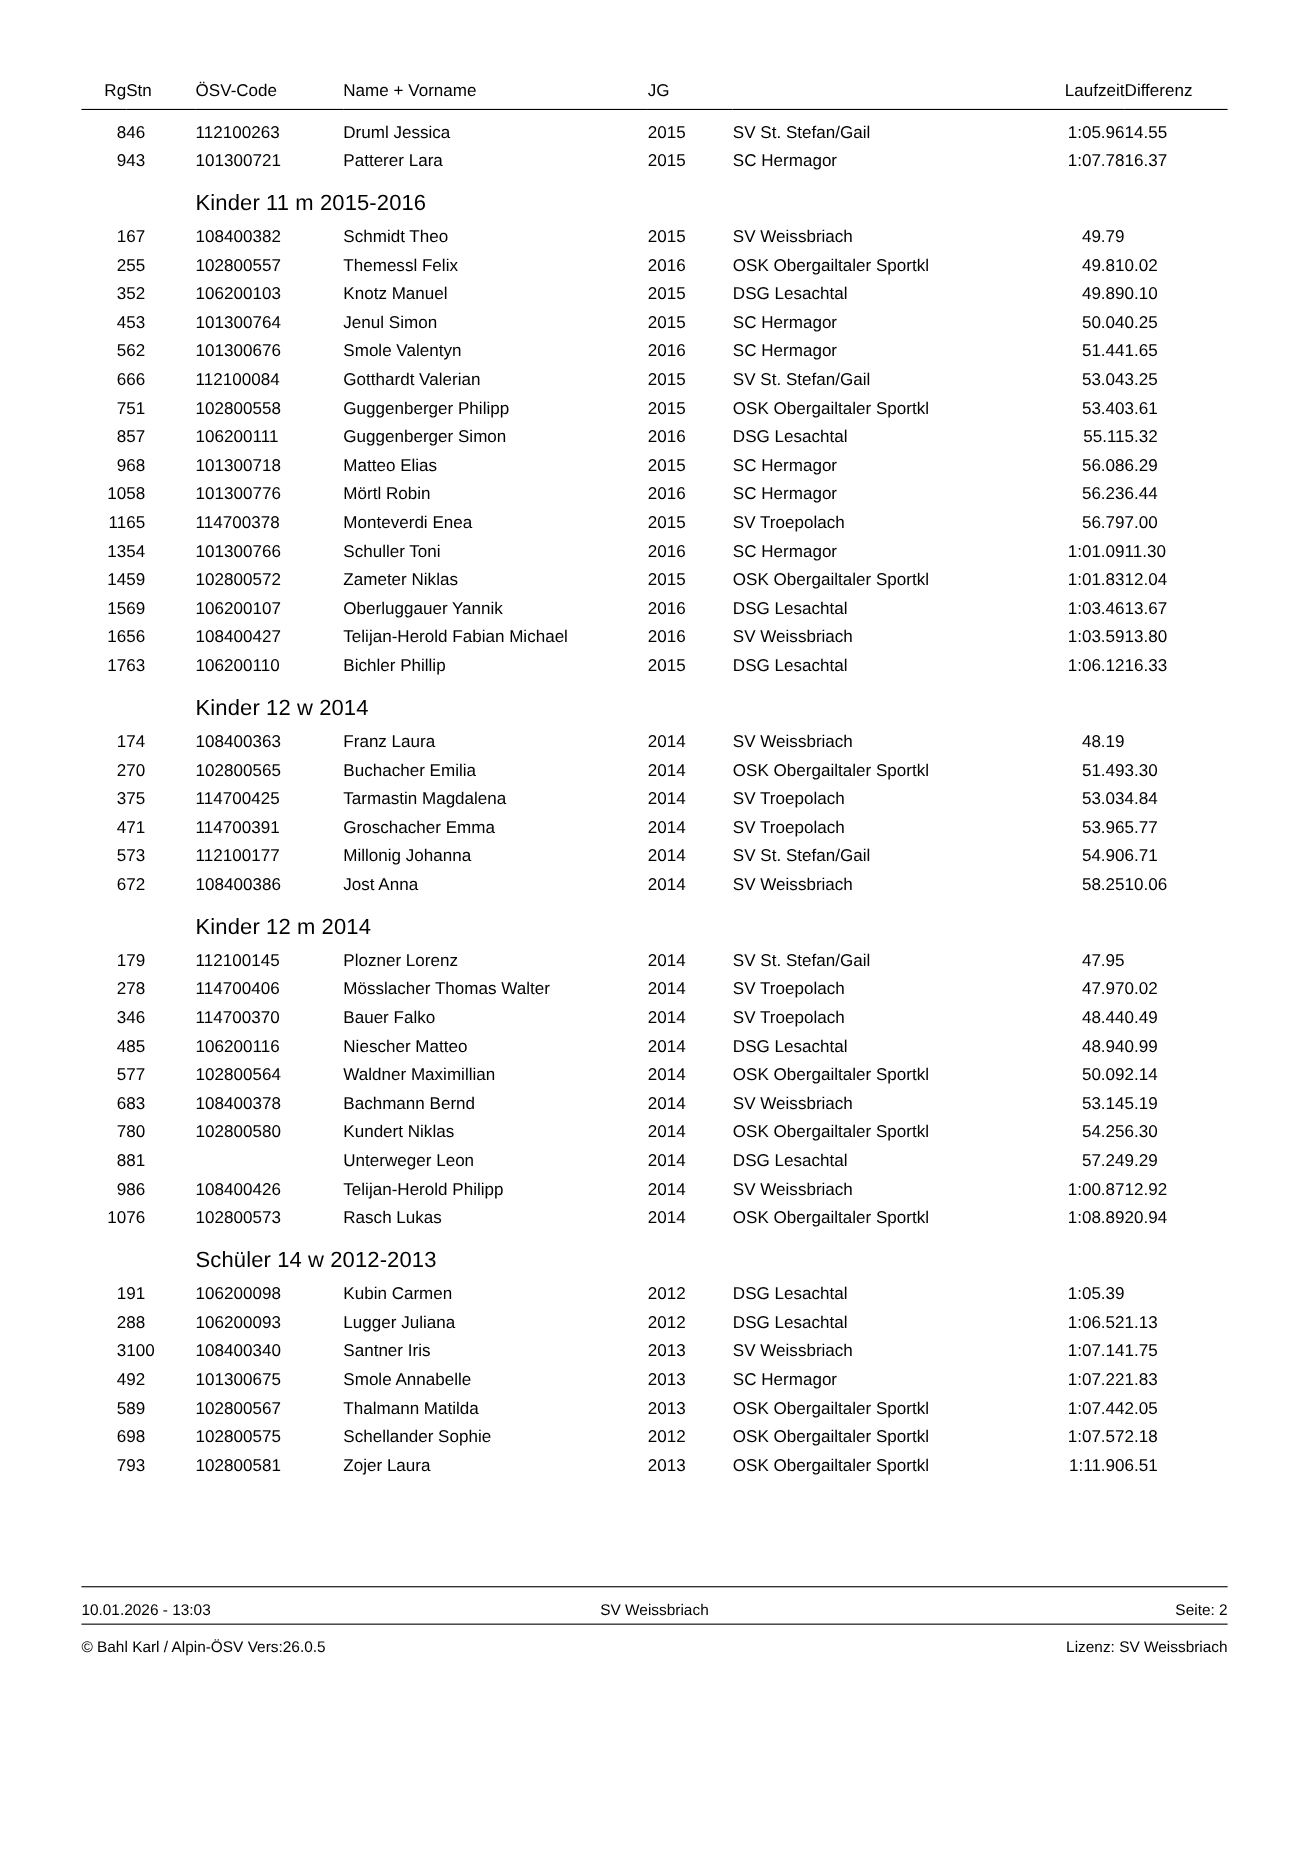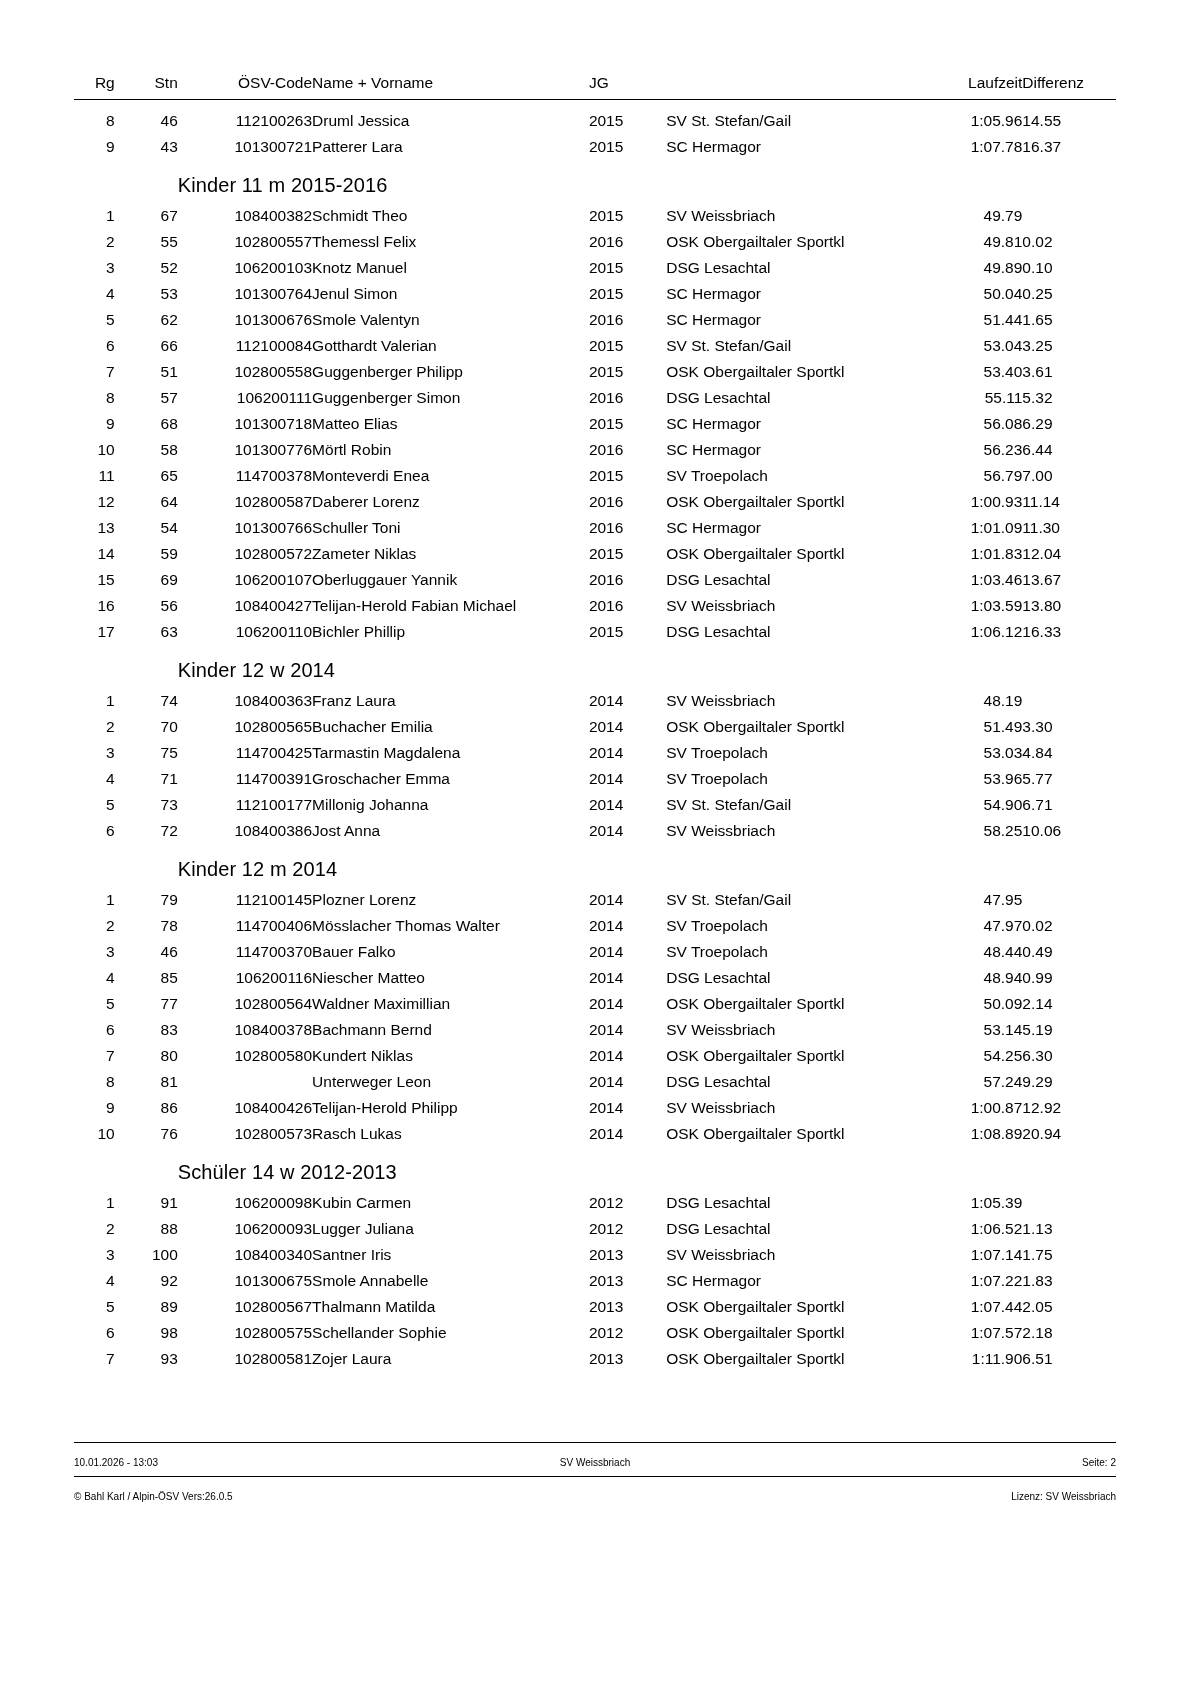--- a/index.html
+++ b/index.html
@@ -24,22 +24,22 @@
     border-collapse: collapse;
     font-size: 15.5px;
   }
   table.results td {
     padding: 0;
     vertical-align: bottom;
     white-space: nowrap;
   }
   
   .c-rg    { width: 40px;  text-align: right; padding-right: 0px; }
-  .c-stn   { width: 62px;  text-align: right; padding-right: 14px; }
-  .c-code  { width: 132px; text-align: right;  padding-left: 14px; }
+  .c-stn   { width: 62px;  text-align: left; padding-right: 14px; }
+  .c-code  { width: 132px; text-align: left;  padding-left: 14px; }
   .c-name  { width: 272px; text-align: left;  padding-left: 14px; margin-top: 20px; }
   .c-jg    { width: 76px;  text-align: left;  padding-left: 0px; }
   .c-club  { width: 240px; text-align: left;  padding-left: 4px; }
   .c-time  { width: 110px; text-align: right; padding-right: 6px; }
   .c-diff  { width: 92px;  text-align: left; padding-right: 4px; }
 
   tr.header-row td {
     font-size: 15.5px;
     padding-bottom: 7px;
   }
@@ -62,21 +62,21 @@
     letter-spacing: 0.1px;
   }
   .spacer-row td { height: 8px; }
 
   .footer {
     position: absolute;
     left: 74px;
     right: 74px;
     bottom: 173px;
     width: 1042px;
-    font-size: 10px;
+    font-size: 14px;
   }
   .footer .rule {
     border-top: 1.6px solid #000;
     margin-bottom: 7px;
   }
   .footer-row {
     display: flex;
     justify-content: space-between;
     align-items: baseline;
     height: 26px;
@@ -237,30 +237,20 @@
         </tr>
         <tr class="data-row">
           <td class="c-rg">11</td>
           <td class="c-stn">65</td>
           <td class="c-code">114700378</td>
           <td class="c-name">Monteverdi Enea</td>
           <td class="c-jg">2015</td>
           <td class="c-club">SV Troepolach</td>
           <td class="c-time">56.79</td>
           <td class="c-diff">7.00</td>
-        </tr>
-        <tr class="data-row">
-          <td class="c-rg">12</td>
-          <td class="c-stn">64</td>
-          <td class="c-code">102800587</td>
-          <td class="c-name">Daberer Lorenz</td>
-          <td class="c-jg">2016</td>
-          <td class="c-club">OSK Obergailtaler Sportkl</td>
-          <td class="c-time">1:00.93</td>
-          <td class="c-diff">11.14</td>
         </tr>
         <tr class="data-row">
           <td class="c-rg">13</td>
           <td class="c-stn">54</td>
           <td class="c-code">101300766</td>
           <td class="c-name">Schuller Toni</td>
           <td class="c-jg">2016</td>
           <td class="c-club">SC Hermagor</td>
           <td class="c-time">1:01.09</td>
           <td class="c-diff">11.30</td>

